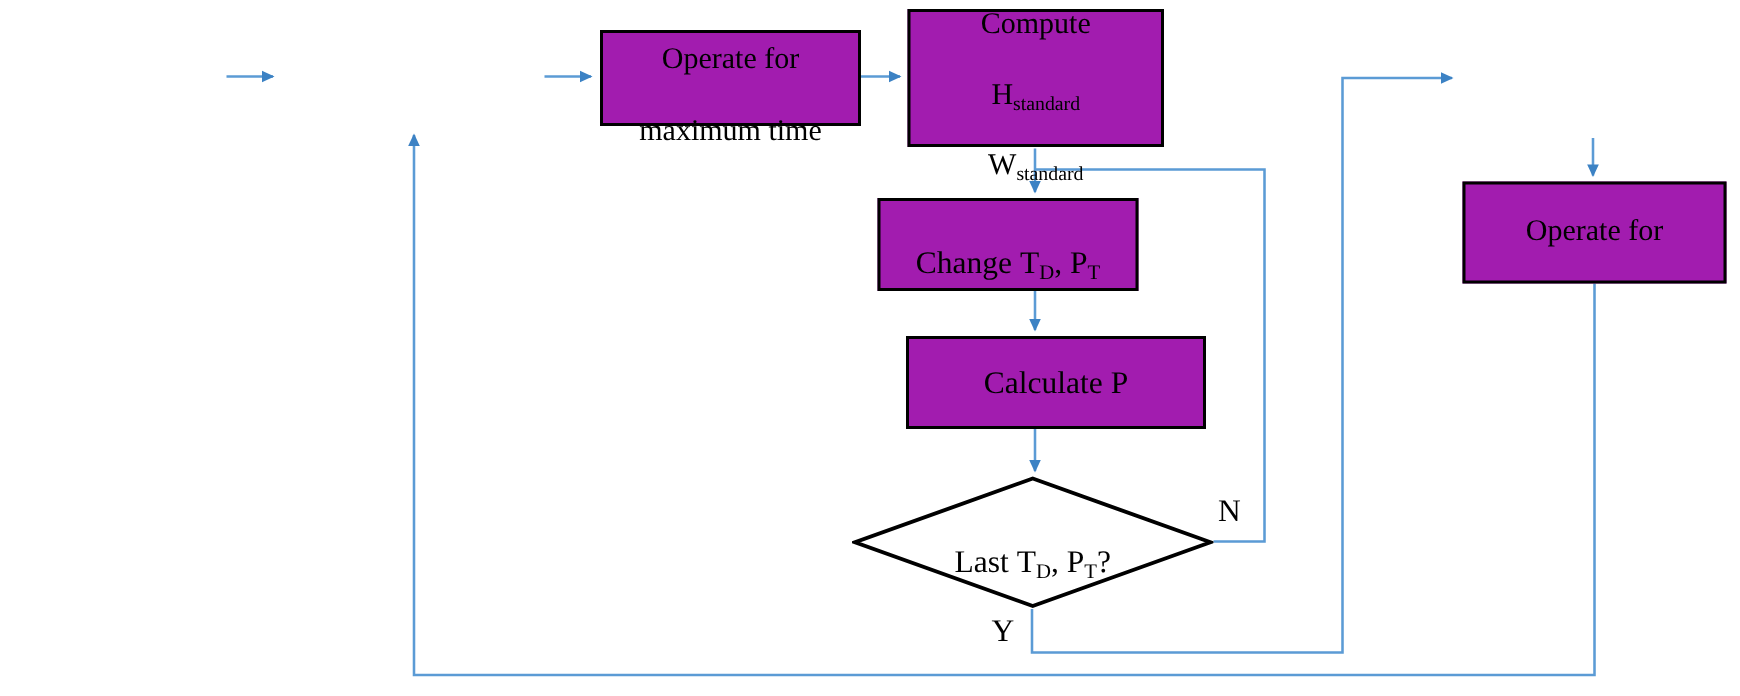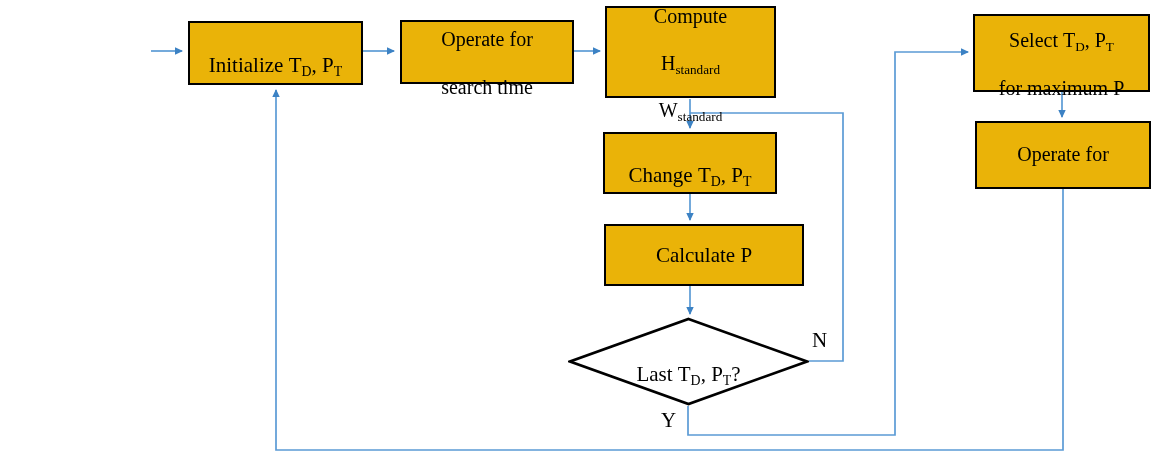--- a/index.html
+++ b/index.html
@@ -24,21 +24,21 @@
     pointer-events: none;
   }
   .node {
     position: absolute;
     box-sizing: border-box;
     display: flex;
     align-items: center;
     justify-content: center;
     text-align: center;
     color: #000000;
-    background: #eab308;
+    background: #a21caf;
     border: 2.2px solid #000000;
     line-height: 1.18;
   }
   .node .txt {
     display: block;
     width: 100%;
     white-space: pre-line;
   }
   .terminator {
     border-radius: 999px;
@@ -104,66 +104,55 @@
 
       <path d="M688,406 L688,435 L895,435 L895,52 L968,52" marker-end="url(#ah)"></path>
 
       <path d="M1062,92 L1062,117" marker-end="url(#ah)"></path>
 
       <path d="M1063,189 L1063,450 L276,450 L276,90" marker-end="url(#ah)"></path>
     </g>
   </svg>
 
 
-  <div class="node process fs-21" style="left:188px; top:21px; width:175px; height:64px;">
-    <span class="txt">
-      <span>Initialize</span><span>&nbsp;</span><span>T</span><sub>D</sub><span>, </span><span>P</span><sub>T</sub>
-    </span>
-  </div>
 
   <div class="node process fs-20" style="left:400px; top:20px; width:174px; height:64px;">
     <span class="txt">
       <span>Operate for</span><br>
-      <span>search time</span>
+      <span>maximum time</span>
     </span>
   </div>
 
   <div class="node process fs-20" style="left:605px; top:6px; width:171px; height:92px;">
     <span class="txt">
       <span>Compute</span><br>
       <span>H</span><sub>standard</sub><br>
       <span>W</span><sub>standard</sub>
     </span>
   </div>
 
-  <div class="node process fs-21" style="left:603px; top:132px; width:174px; height:62px;">
+  <div class="node process fs-21" style="left:585px; top:132px; width:174px; height:62px;">
     <span class="txt">
       <span>Change</span><span>&nbsp;</span><span>T</span><sub>D</sub><span>, </span><span>P</span><sub>T</sub>
     </span>
   </div>
 
   <div class="node process fs-21" style="left:604px; top:224px; width:200px; height:62px;">
     <span class="txt">Calculate P</span>
   </div>
 
   <div class="node decision fs-21" style="left:568px; top:317px; width:241px; height:89px;">
     <svg class="diamond-svg" width="241" height="89" viewBox="0 0 241 89" xmlns="http://www.w3.org/2000/svg">
       <polygon points="120.5,2 239,44.5 120.5,87 2,44.5" fill="#ffffff" stroke="#000000" stroke-width="2.6"></polygon>
     </svg>
     <span class="txt dtxt">
       <span>Last</span><span>&nbsp;</span><span>T</span><sub>D</sub><span>, </span><span>P</span><sub>T</sub><span>?</span>
     </span>
   </div>
 
-  <div class="node process fs-20" style="left:973px; top:14px; width:177px; height:78px;">
-    <span class="txt">
-      <span>Select</span><span>&nbsp;</span><span>T</span><sub>D</sub><span>, </span><span>P</span><sub>T</sub><br>
-      <span>for maximum P</span>
-    </span>
-  </div>
 
   <div class="node process fs-20" style="left:975px; top:121px; width:176px; height:68px;">
     <span class="txt">
       <span>Operate for</span><br>
     </span>
   </div>
 
   <div class="edge-label fs-21" style="left:812px; top:330px;">N</div>
   <div class="edge-label fs-21" style="left:661px; top:410px;">Y</div>
 

